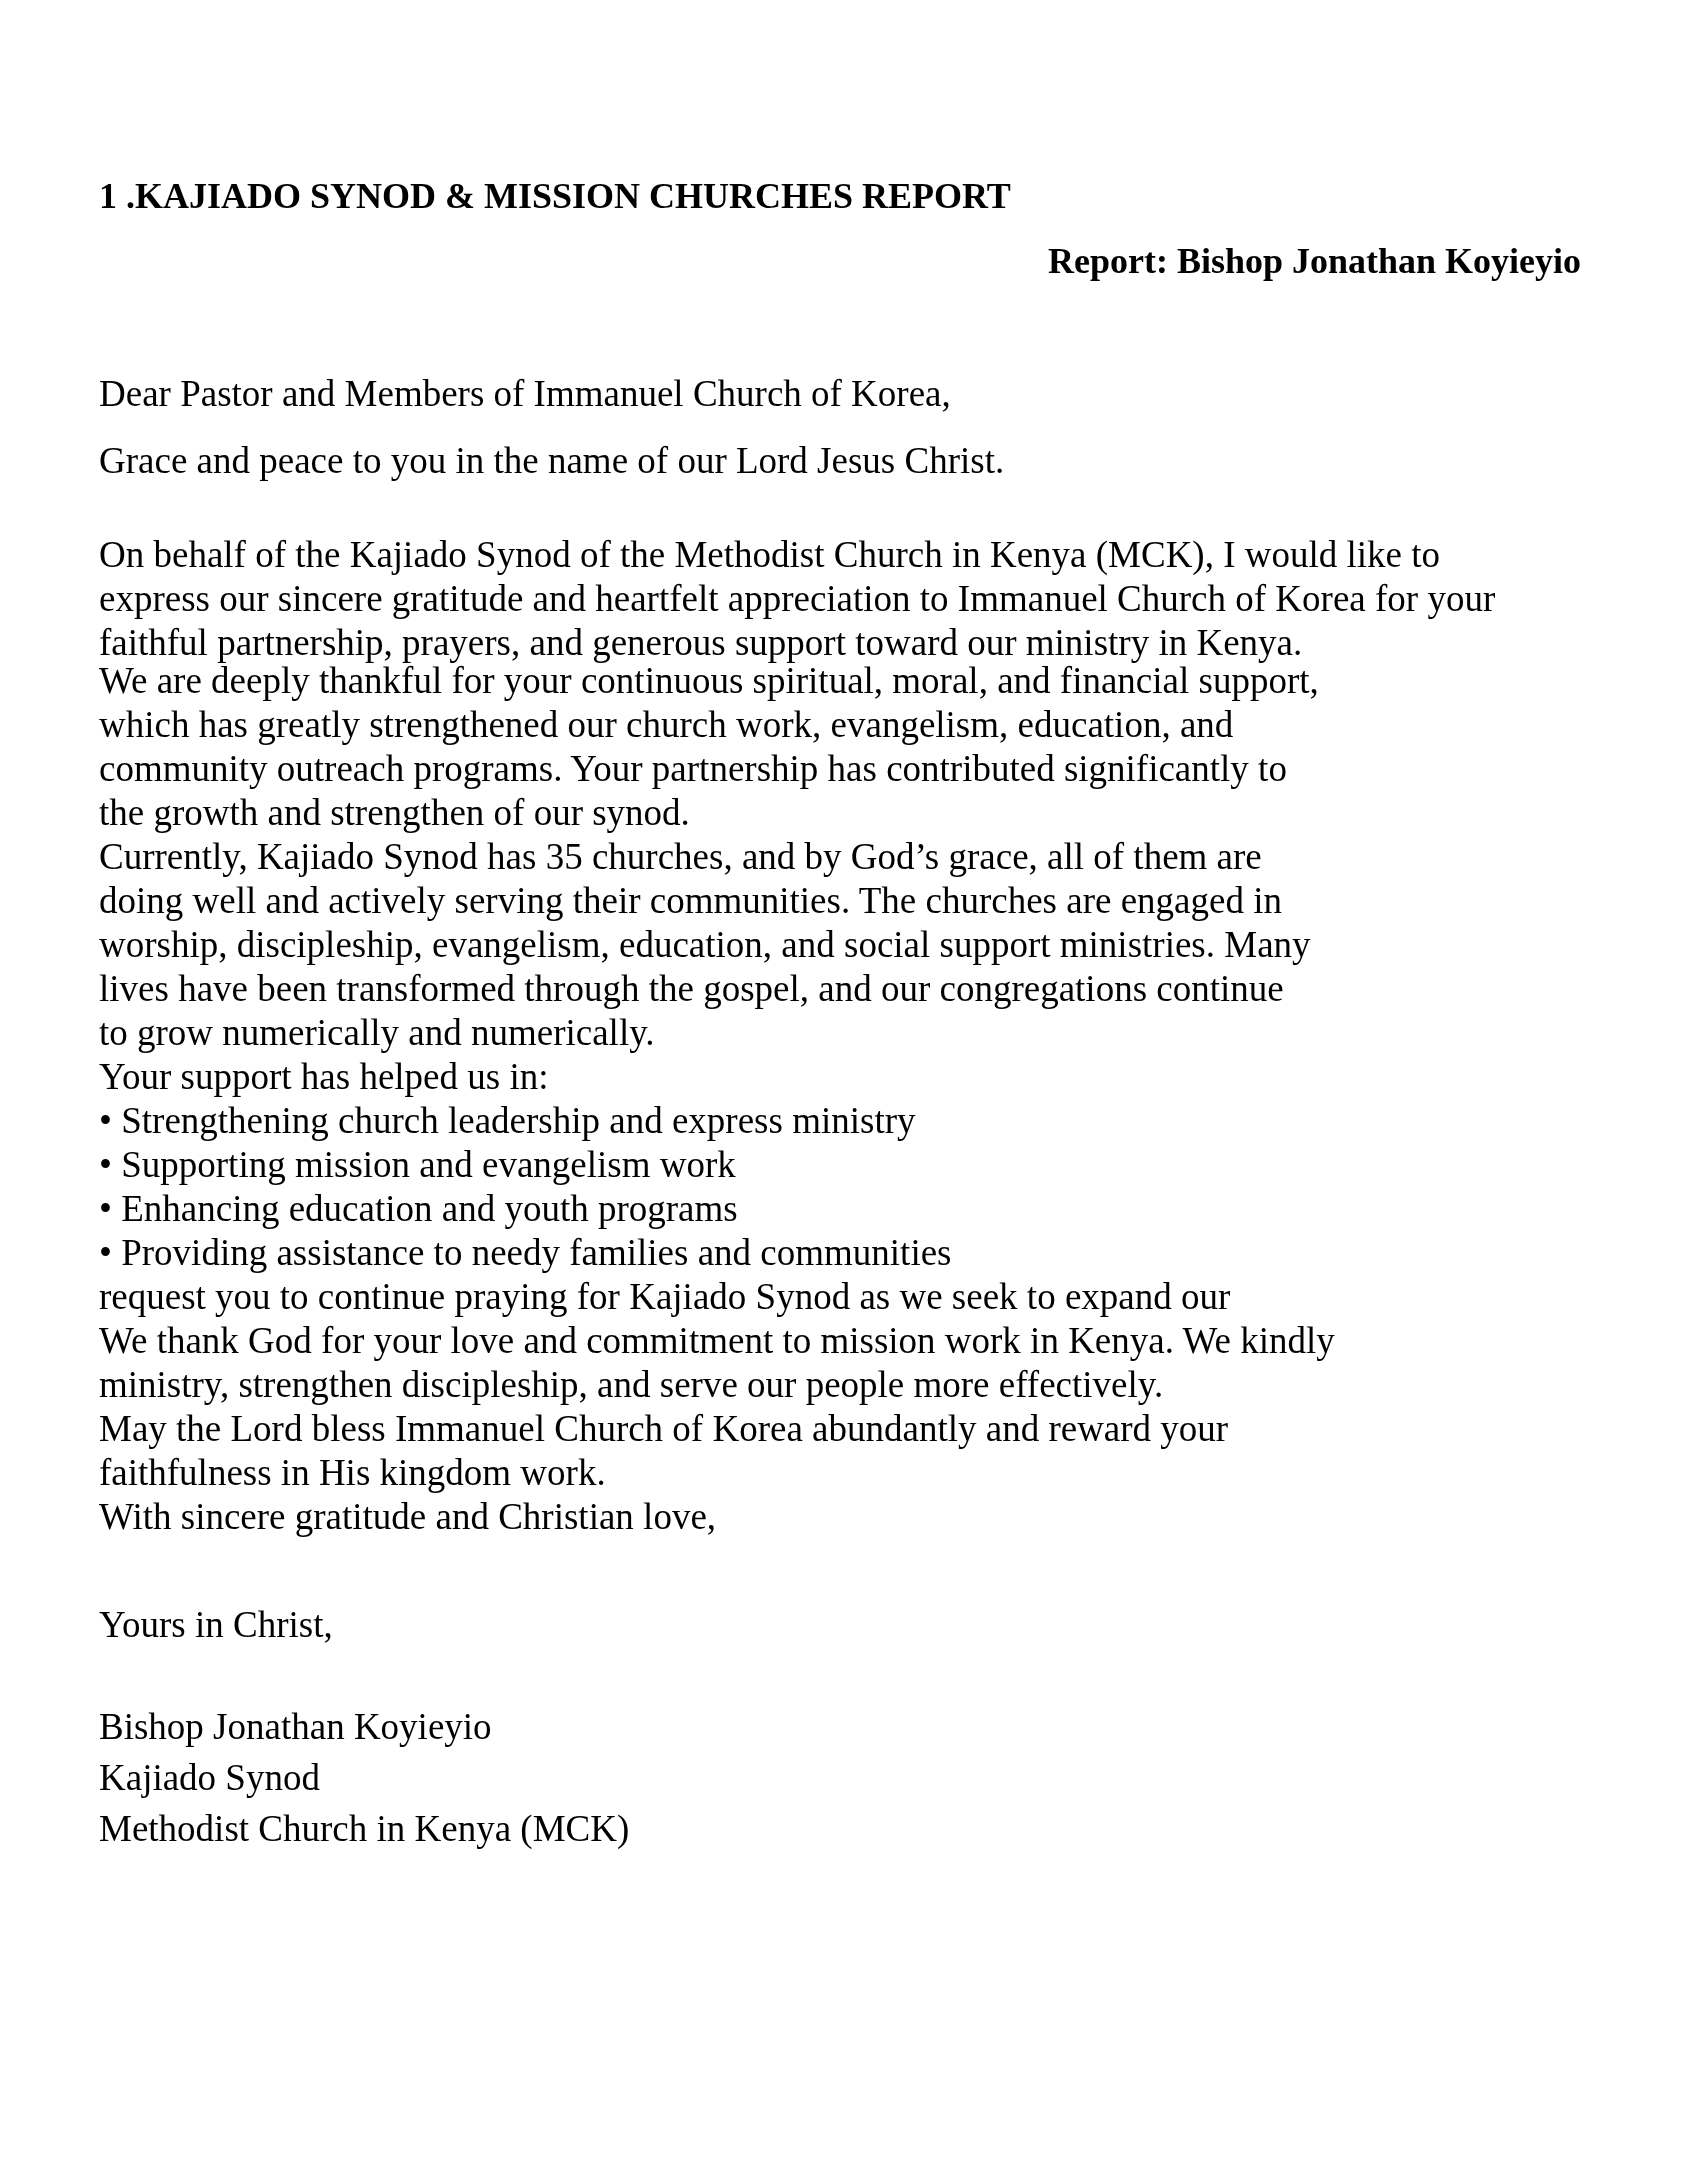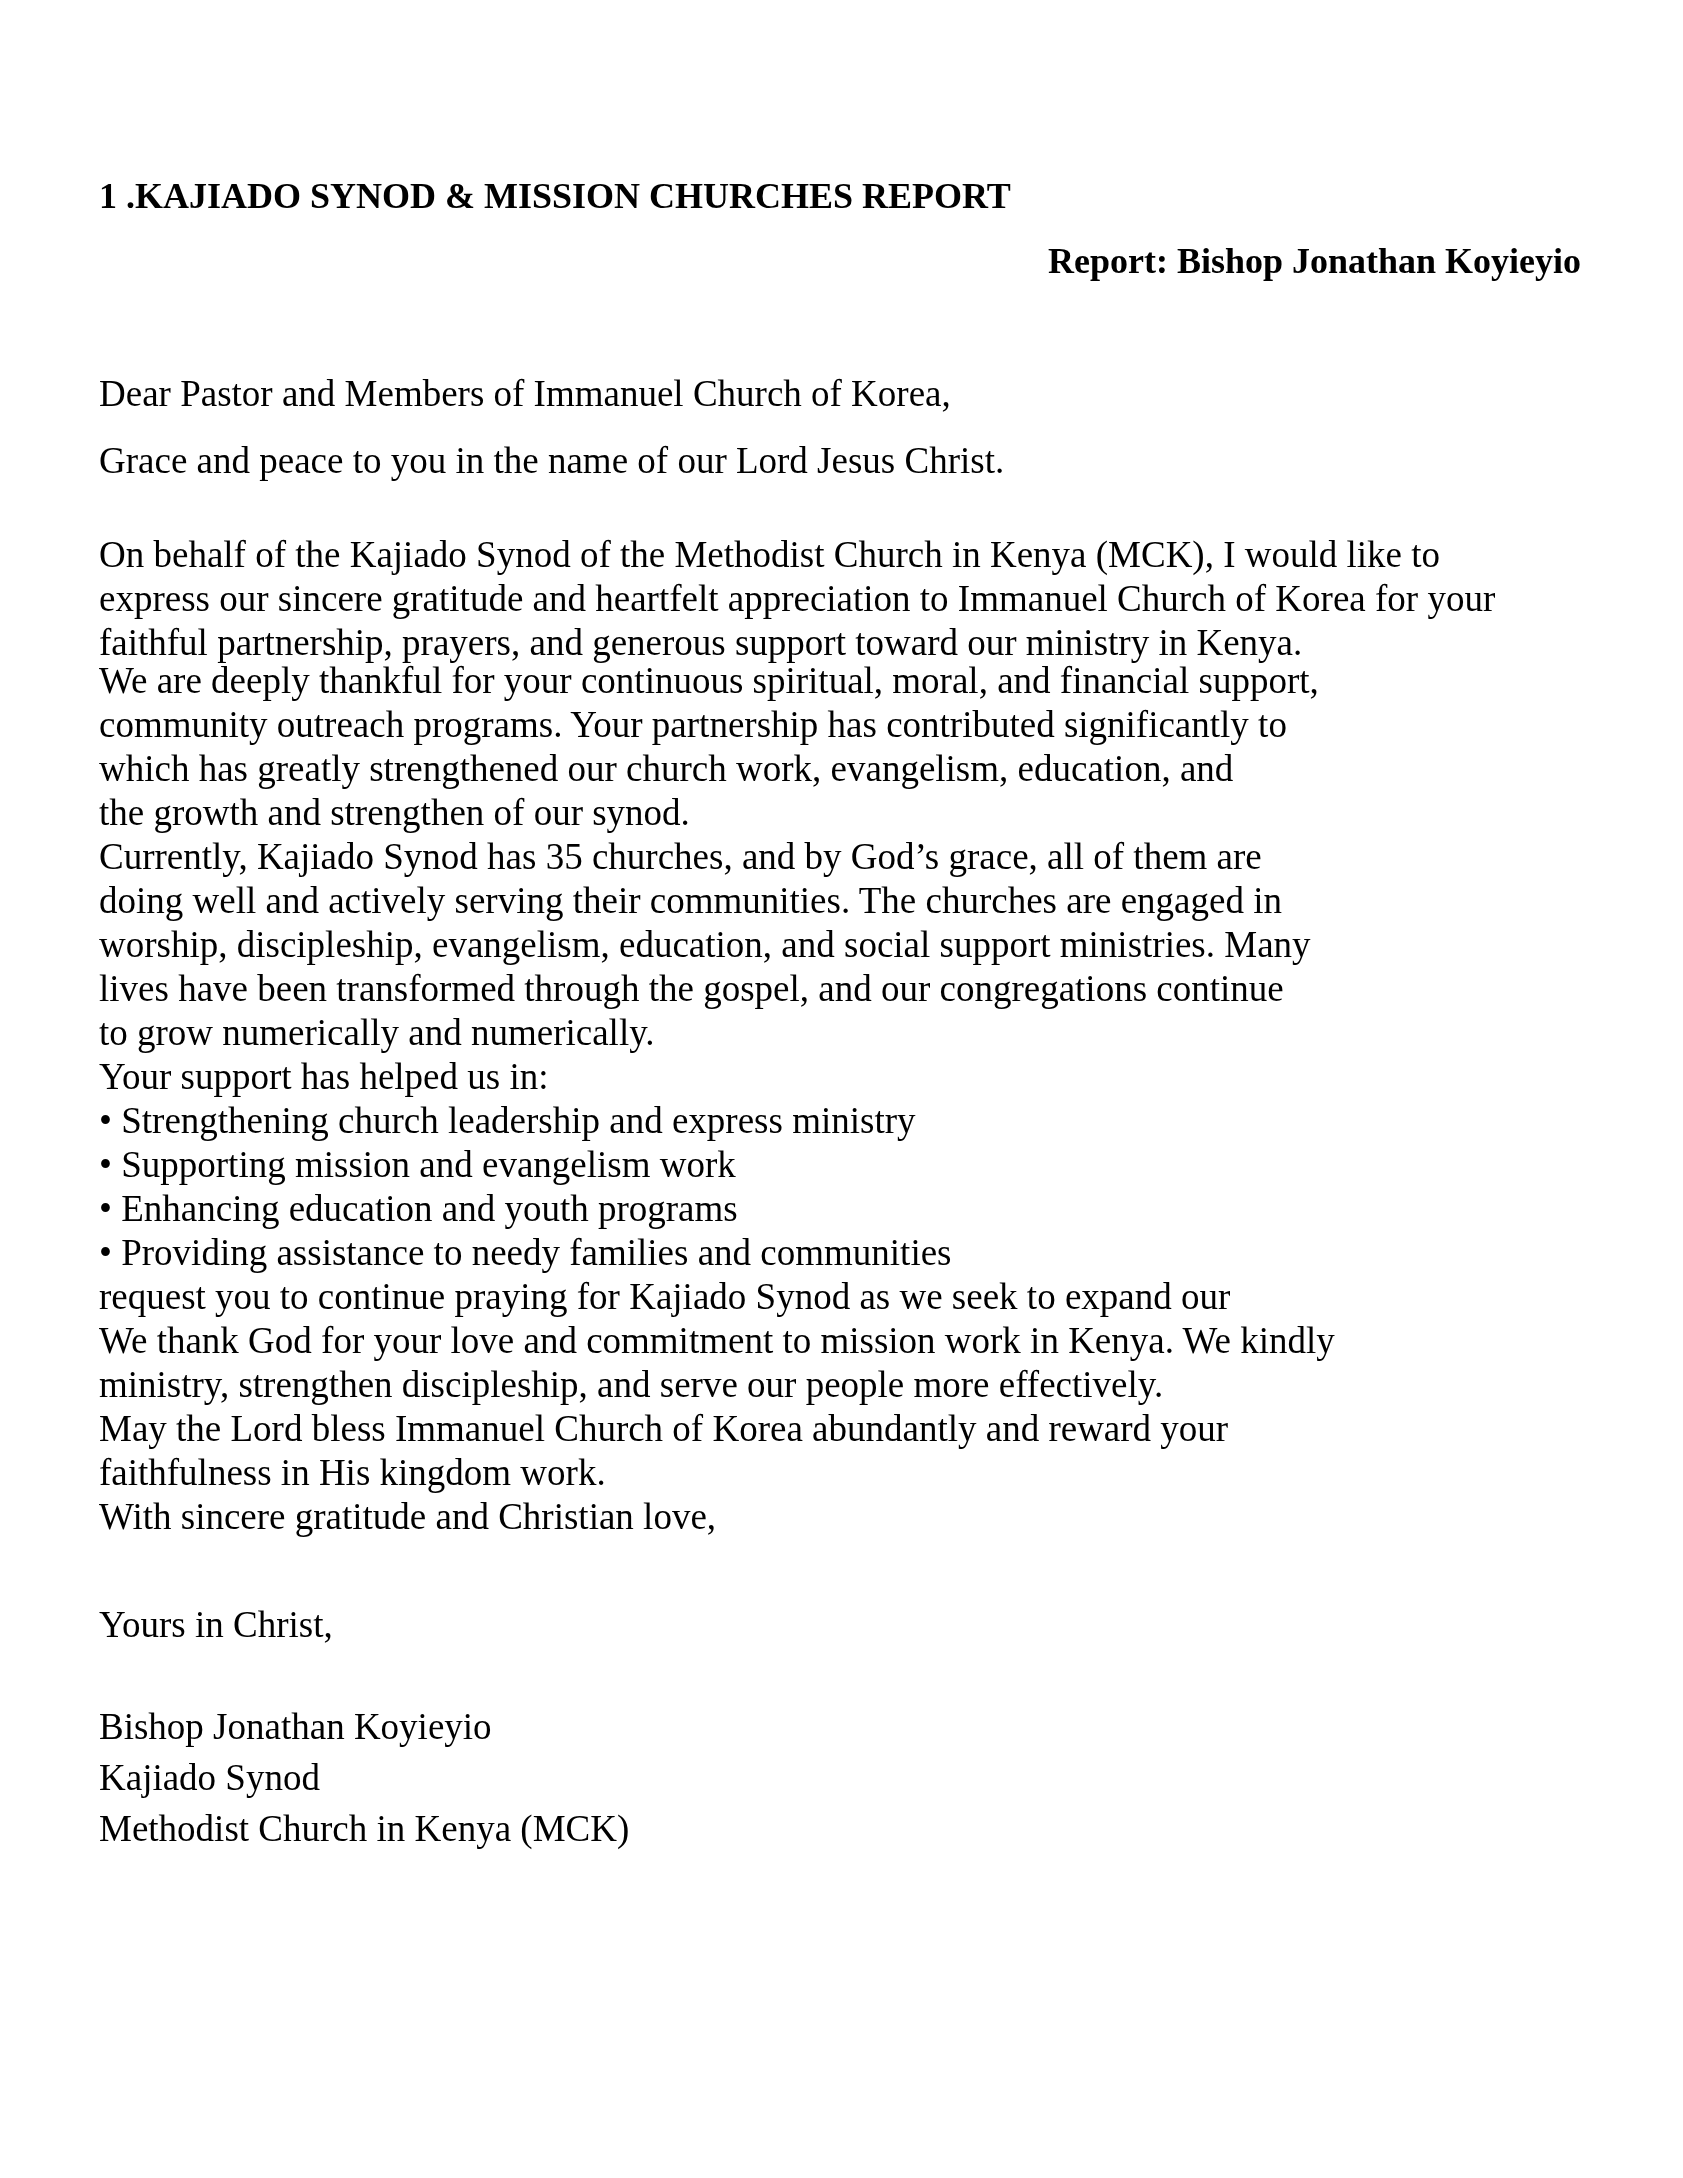--- a/index.html
+++ b/index.html
@@ -57,22 +57,22 @@
   <div class="abs body-text" style="top:439px;">Grace and peace to you in the name of our Lord Jesus Christ.</div>
 
   <div class="abs body-text para-block" style="top:505px;margin-top:28px;">
     <span class="line">On behalf of the Kajiado Synod of the Methodist Church in Kenya (MCK), I would like to</span>
     <span class="line">express our sincere gratitude and heartfelt appreciation to Immanuel Church of Korea for your</span>
     <span class="line">faithful partnership, prayers, and generous support toward our ministry in Kenya.</span>
   </div>
 
   <div class="abs body-text para-block main-block" style="top:659px;">
     <span class="line">We are deeply thankful for your continuous spiritual, moral, and financial support,</span>
+    <span class="line">which has greatly strengthened our church work, evangelism, education, and</span>
     <span class="line">community outreach programs. Your partnership has contributed significantly to</span>
-    <span class="line">which has greatly strengthened our church work, evangelism, education, and</span>
     <span class="line">the growth and strengthen of our synod.</span>
 
     <span class="line">Currently, Kajiado Synod has 35 churches, and by God’s grace, all of them are</span>
     <span class="line">doing well and actively serving their communities. The churches are engaged in</span>
     <span class="line">worship, discipleship, evangelism, education, and social support ministries. Many</span>
     <span class="line">lives have been transformed through the gospel, and our congregations continue</span>
     <span class="line">to grow numerically and numerically.</span>
 
     <span class="line">Your support has helped us in:</span>
 

